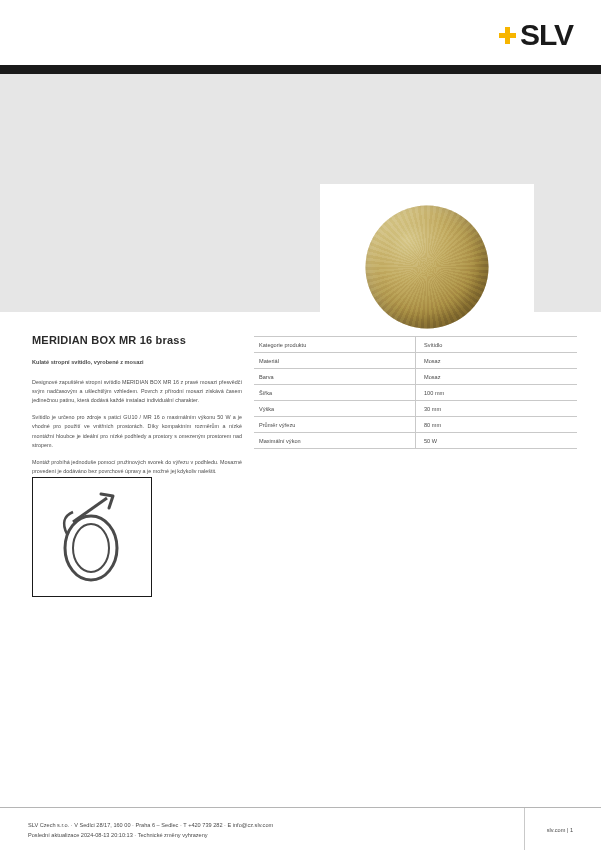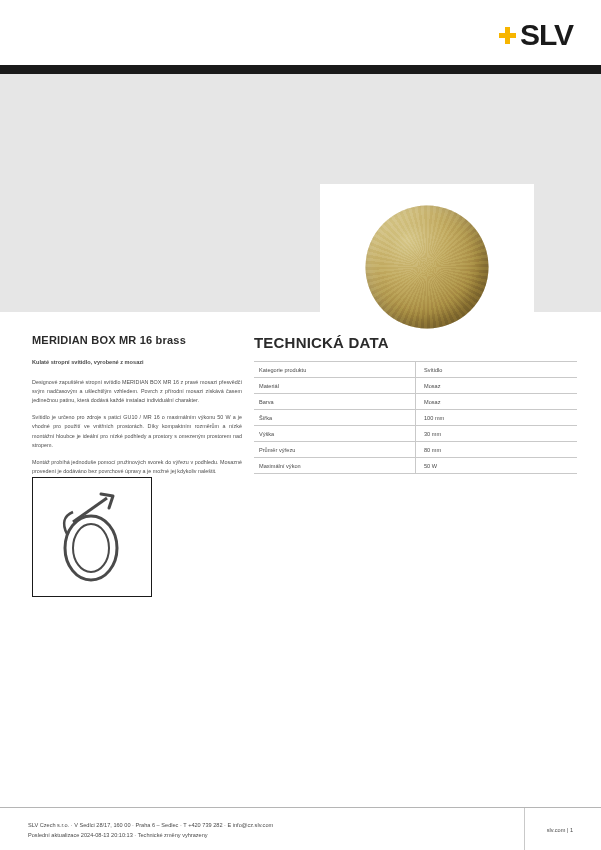--- a/index.html
+++ b/index.html
@@ -265,21 +265,20 @@
     <h1 class="title">MERIDIAN BOX MR 16 brass</h1>
     <p class="lead">Kulaté stropní svítidlo, vyrobené z mosazi</p>
     <div class="body-text">
       <p>Designové zapuštěné stropní svítidlo MERIDIAN BOX MR 16 z pravé mosazi přesvědčí svým nadčasovým a ušlechtilým vzhledem. Povrch z přírodní mosazi získává časem jedinečnou patinu, která dodává každé instalaci individuální charakter.</p>
       <p>Svítidlo je určeno pro zdroje s paticí GU10 / MR 16 o maximálním výkonu 50 W a je vhodné pro použití ve vnitřních prostorách. Díky kompaktním rozměrům a nízké montážní hloubce je ideální pro nízké podhledy a prostory s omezeným prostorem nad stropem.</p>
       <p>Montáž probíhá jednoduše pomocí pružinových svorek do výřezu v podhledu. Mosazné provedení je dodáváno bez povrchové úpravy a je možné jej kdykoliv naleštit.</p>
     </div>
   </div>
 
   <div class="col-right">
-    <h2 class="subtitle">TECHNICKÁ DATA</h2>
     <table class="spec">
       <tbody>
         <tr>
           <td class="k">Kategorie produktu</td>
           <td class="v">Svítidlo</td>
         </tr>
         <tr>
           <td class="k">Materiál</td>
           <td class="v">Mosaz</td>
         </tr>

